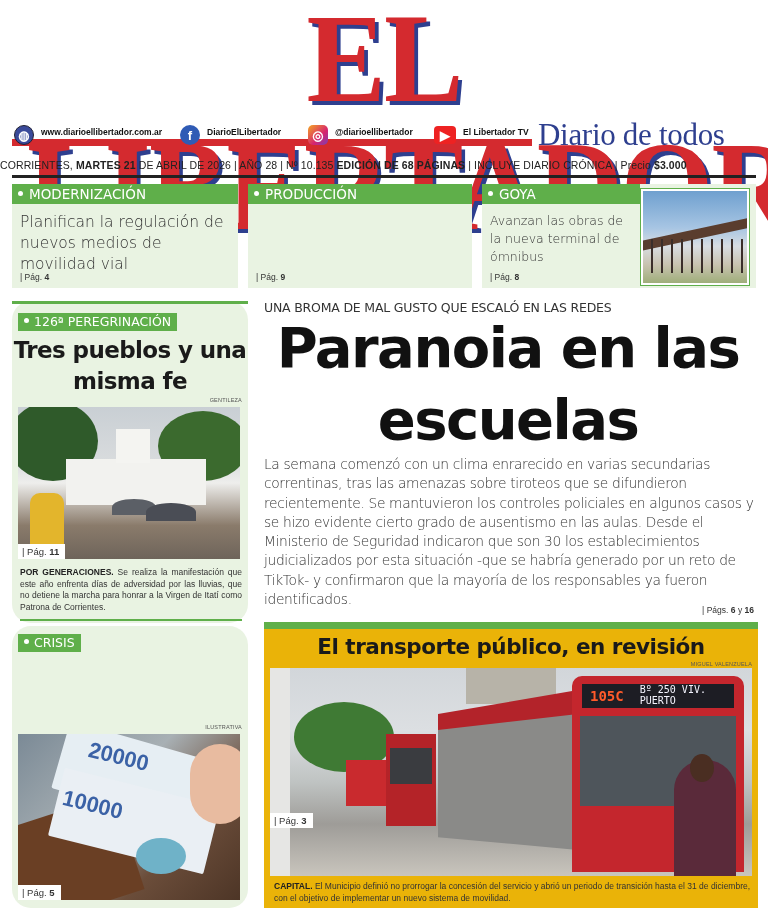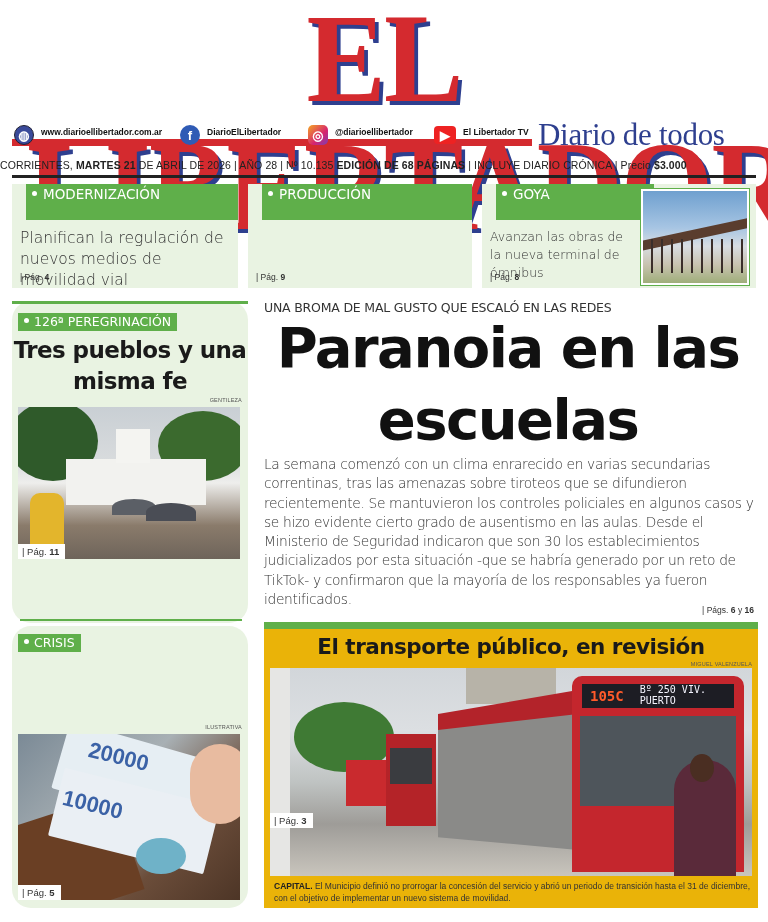--- a/index.html
+++ b/index.html
@@ -45,22 +45,22 @@
     font-size: 10.5px; color: #222; letter-spacing: 0.1px;
   }
   .dateline b { font-weight: bold; }
   .dateline-rule { position: absolute; left: 12px; top: 175px; width: 744px; height: 3px; background: #222; }
 
   
   .teaser {
     position: absolute; top: 184px; height: 104px; background: #e9f3e2;
   }
   .teaser .kicker {
-    height: 36px; background: #5faf4a; color: #fff;
-    font-family: "DejaVu Sans", sans-serif; font-size: 13.5px; line-height: 20px; padding-left: 6px; margin-left: 14px;
+    height: 20px; background: #5faf4a; color: #fff;
+    font-family: "DejaVu Sans", sans-serif; font-size: 13.5px; line-height: 20px; padding-left: 6px;
   }
   .teaser .kicker .dot { display: inline-block; width: 5px; height: 5px; background: #fff; border-radius: 50%; margin-right: 6px; vertical-align: middle; position: relative; top: -2px; }
   .teaser .headline {
     font-family: "DejaVu Sans", sans-serif; font-weight: 300; color: #333;
     padding: 8px 6px 0 8px;
   }
   .teaser .page { position: absolute; left: 8px; bottom: 6px; font-size: 8.5px; color: #333; }
   .teaser .page b { font-weight: bold; }
 
   #t1 { left: 12px; width: 226px; }
@@ -253,20 +253,21 @@
   <div class="photo church-photo">
     <div class="tree-l"></div>
     <div class="tree-r"></div>
     <div class="facade"></div>
     <div class="tower"></div>
     <div class="umb2"></div>
     <div class="umb1"></div>
     <div class="person"></div>
     <div class="page-tag"><span>| Pág.</span> <b>11</b></div>
   </div>
+  <div class="caption-left"><b>POR GENERACIONES.</b><span> Se realiza la manifestación que este año enfrenta días de adversidad por las lluvias, que no detiene la marcha para honrar a la Virgen de Itatí como Patrona de Corrientes.</span></div>
   <div class="bottomrule"></div>
 </div>
 
 <div class="left-box" id="box-crisis">
   <div class="chip"><span class="dot"></span><span>CRISIS</span></div>
   <div class="credit" style="right:6px; top:98px;">ILUSTRATIVA</div>
   <div class="photo money-photo">
     <div class="wallet"></div>
     <div class="note1"></div>
     <div class="note2"></div>

